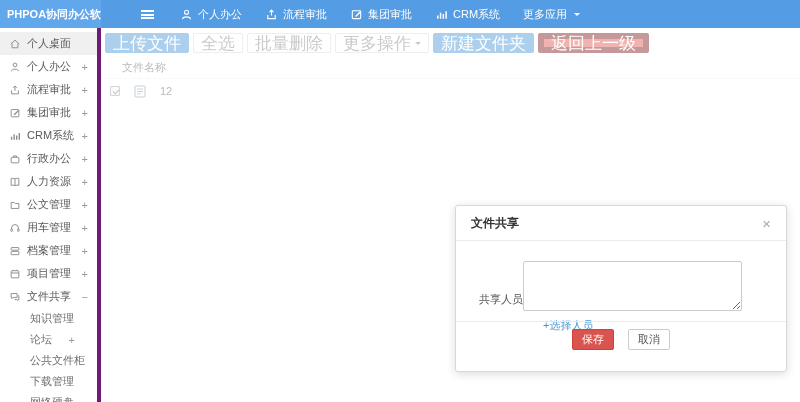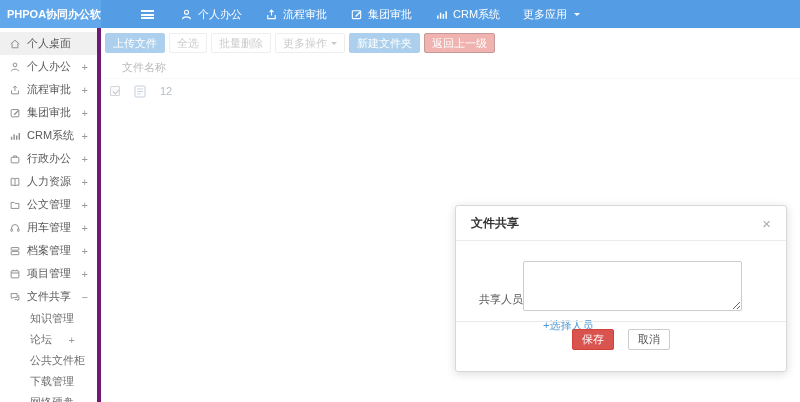--- a/index.html
+++ b/index.html
@@ -36,25 +36,25 @@
            font-size:11px; color:#6e6e6e; cursor:pointer; }
   .s-sub .s-toggle { margin-right:22px; }
 
   
   .content { position:absolute; left:102px; top:28px; right:0; bottom:0; background:#fff; z-index:1; }
   .breadcrumb { height:25px; background:#fafbfc; border-bottom:1px solid #ededed;
                 display:flex; align-items:center; padding-left:5px; gap:7px; }
   .breadcrumb svg { width:13px; height:11px; }
   .breadcrumb-text { font-size:11px; color:#666; }
   .toolbar { margin:5px 0 0 3px; display:flex; align-items:center; }
-  .btn { height:20px; display:inline-flex; align-items:center; padding:0 7px; font-size:11px;
+  .btn { height:20px; display:inline-flex; align-items:center; padding:0 7px; font-size:17px;
          border-radius:2px; margin-right:4px; cursor:pointer; white-space:nowrap; }
   .btn-primary { background:#4596d8; border:1px solid #4596d8; color:#fff; }
   .btn-default { background:#fff; border:1px solid #d9d9d9; color:#8a8a8a; }
-  .btn-danger  { background:#dd574f; border:1px solid #7f1d1d; color:#fff; }
+  .btn-danger  { background:#dd574f; border:6px solid #7f1d1d; color:#fff; }
   .btn .caret-dk { width:0; height:0; border:3px solid transparent; border-top-color:#8a8a8a;
                    margin-left:4px; margin-top:3px; }
   .thead { margin-top:3px; height:23px; line-height:23px; padding-left:20px;
            border-bottom:1px solid #f1f1f1; font-size:11px; color:#666; }
   .trow { height:24px; display:flex; align-items:center; padding-left:8px; gap:14px; }
   .checkbox { width:10px; height:10px; border:1px solid #9aa4ae; background:#f6f7f8;
               border-radius:1px; position:relative; flex:none; cursor:pointer; }
   .checkbox::after { content:""; position:absolute; left:1.5px; top:1.5px; width:5px; height:3px;
                      border-left:1.5px solid #7a828c; border-bottom:1.5px solid #7a828c;
                      transform:rotate(-45deg); }

